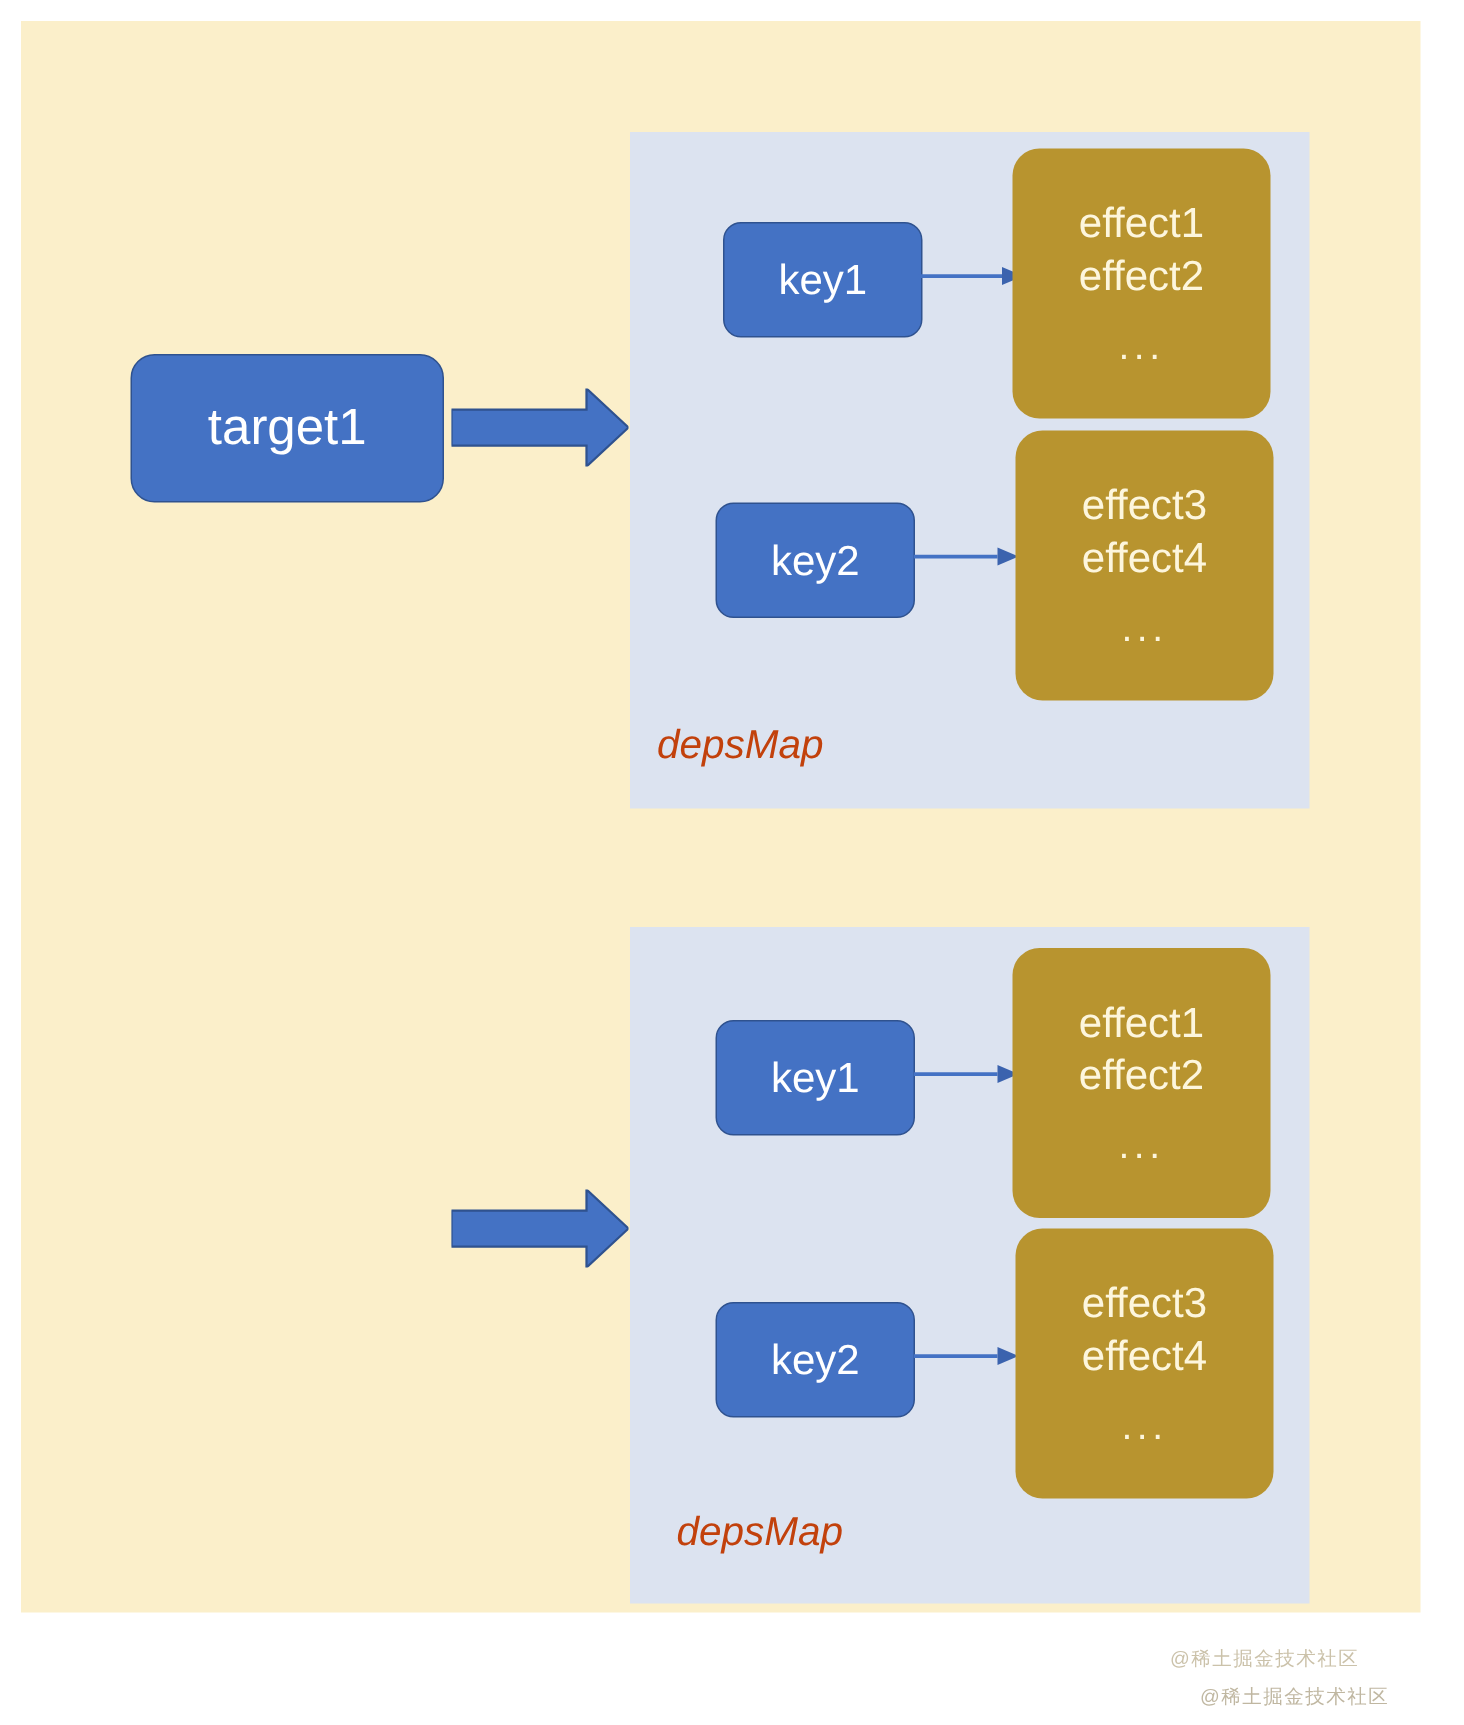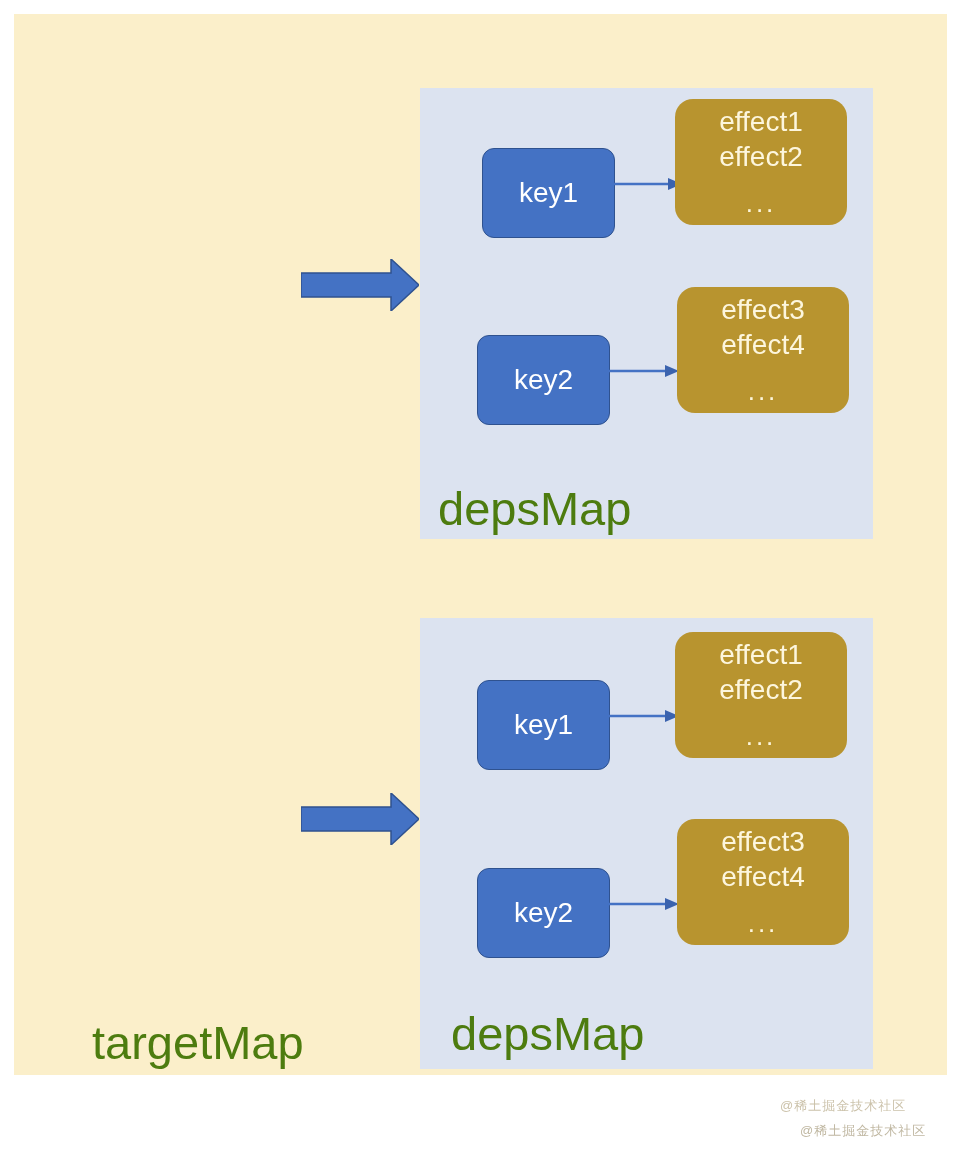--- a/index.html
+++ b/index.html
@@ -51,34 +51,34 @@
     width: 209px;
     height: 99px;
     font-size: 34px;
     border-radius: 16px;
   }
   #target-box-1 { left: 73px;  top: 222px; }
   #target-box-2 { left: 73px;  top: 756px; }
 
   .key-box {
     width: 133px;
-    height: 90px;
+    height: 77px;
     font-size: 28px;
     border-radius: 12px;
   }
   #key-box-1-1 { left: 468px; top: 134px; }
   #key-box-1-2 { left: 463px; top: 321px; }
   #key-box-2-1 { left: 463px; top: 666px; }
   #key-box-2-2 { left: 463px; top: 854px; }
 
   
   .effect-box {
     position: absolute;
     width: 172px;
-    height: 126px;
+    height: 180px;
     background: #b8942f;
     border-radius: 18px;
     box-sizing: border-box;
     display: flex;
     flex-direction: column;
     align-items: center;
     justify-content: center;
     color: #fdf6dd;
     font-size: 28px;
     line-height: 1.28;
@@ -111,23 +111,24 @@
     height: 20px;
   }
   #thin-arrow-1-1 { left: 598px; top: 160px; }
   #thin-arrow-1-2 { left: 595px; top: 347px; }
   #thin-arrow-2-1 { left: 595px; top: 692px; }
   #thin-arrow-2-2 { left: 595px; top: 880px; }
 
   
   .plain-label {
     position: absolute;
-    color: #4d7c0f;
-    font-size: 47px;
+    color: #c2410c;
+    font-size: 27px;
     white-space: nowrap;
+    font-style: italic;
   }
   #deps-label-1   { left: 424px; top: 467px; }
   #deps-label-2   { left: 437px; top: 992px; }
   #targetmap-label{ left: 78px;  top: 1001px; }
 
   
   .watermark {
     position: absolute;
     color: #c9bfa6;
     font-size: 13px;
@@ -138,20 +139,21 @@
   #watermark-line-1 { left: 780px; top: 1097px; }
   #watermark-line-2 { left: 800px; top: 1122px; color: #bdb49d; }
 </style>
 </head>
 <body>
 
 <div id="stage">
 
   <div class="canvas">
 
+    <div class="blue-box target-box" id="target-box-1">target1</div>
 
     <svg class="block-arrow" id="block-arrow-1" viewBox="0 0 118 52" preserveAspectRatio="none">
       <polygon points="0,14 90,14 90,0 118,26 90,52 90,38 0,38" fill="#4472C4" stroke="#2F528F" stroke-width="1.5"></polygon>
     </svg>
 
     <div class="deps-panel" id="deps-panel-1"></div>
 
     <div class="blue-box key-box" id="key-box-1-1">key1</div>
 
     <svg class="thin-arrow" id="thin-arrow-1-1" viewBox="0 0 70 20">
@@ -208,20 +210,19 @@
     </svg>
 
     <div class="effect-box" id="effect-box-2-2">
       <span class="effect-line">effect3</span>
       <span class="effect-line">effect4</span>
       <span class="effect-ellipsis">...</span>
     </div>
 
     <div class="plain-label" id="deps-label-2">depsMap</div>
 
-    <div class="plain-label" id="targetmap-label">targetMap</div>
 
   </div>
 
   <div class="watermark" id="watermark-line-1">@稀土掘金技术社区</div>
   <div class="watermark" id="watermark-line-2">@稀土掘金技术社区</div>
 
 </div>
 
 </body></html>

